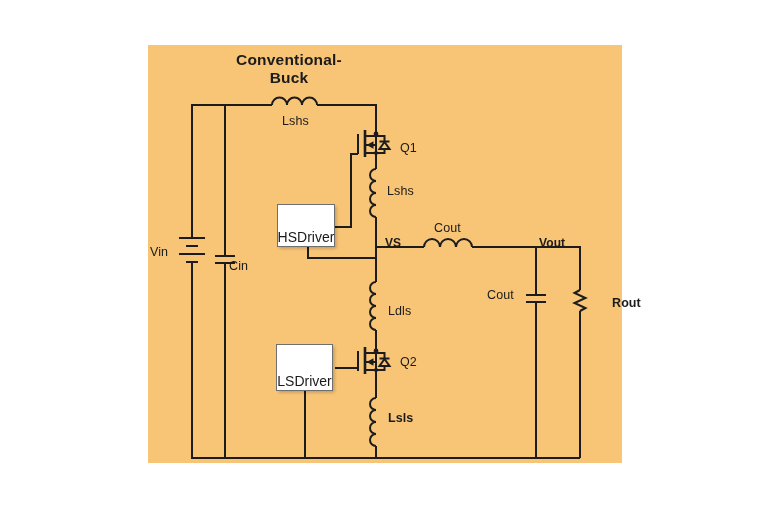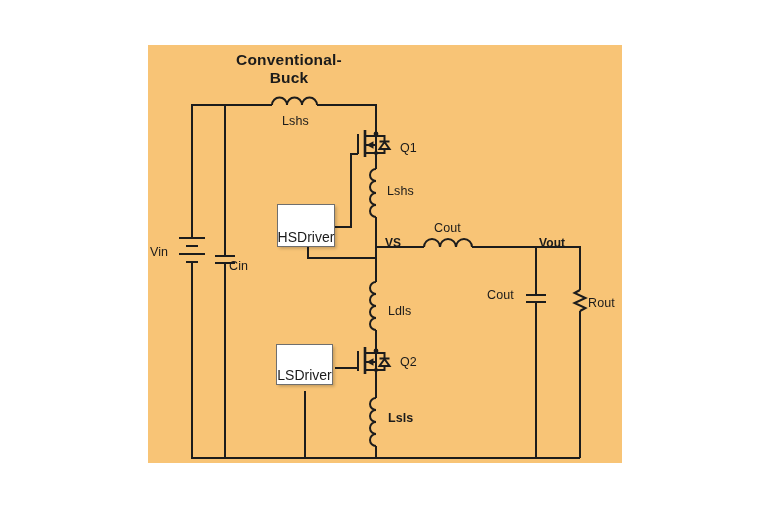--- a/index.html
+++ b/index.html
@@ -44,21 +44,21 @@
     position: absolute;
     background: var(--driver-box-bg);
     border: 1.5px solid var(--driver-box-border);
     box-shadow: 1.5px 1.5px 3px rgba(0,0,0,0.22);
     display: flex; flex-direction: row;
     align-items: flex-end; justify-content: center;
     color: var(--label-text);
     font-size: 14px; font-weight: 500; line-height: 1.3;
   }
   #hs-driver { left: 277px; top: 204px; width: 58px; height: 43px; }
-  #ls-driver { left: 276px; top: 344px; width: 57px; height: 41px; }
+  #ls-driver { left: 276px; top: 344px; width: 57px; height: 47px; }
 </style>
 </head>
 <body>
 
 <div class="stage">
 
   <div class="panel"></div>
 
   <svg class="schematic" width="767" height="512" viewBox="0 0 767 512">
 
@@ -171,18 +171,18 @@
 
   <div class="lbl" style="left:150px; top:245px;">Vin</div>
   <div class="lbl" style="left:229px; top:247px;margin-top:12px;">Cin</div>
   <div class="lbl" style="left:282px; top:114px;">Lshs</div>
   <div class="lbl" style="left:400px; top:141px;">Q1</div>
   <div class="lbl" style="left:387px; top:184px;">Lshs</div>
   <div class="lbl small" style="left:385px; top:236px;">VS</div>
   <div class="lbl" style="left:434px; top:221px;">Cout</div>
   <div class="lbl small" style="left:539px; top:236px;text-align:center;">Vout</div>
   <div class="lbl" style="left:487px; top:288px;">Cout</div>
-  <div class="lbl" style="left:588px; top:296px;">Rout</div>
+  <div class="lbl" style="left:612px; top:296px;font-weight:bold;">Rout</div>
   <div class="lbl" style="left:388px; top:304px;">Ldls</div>
   <div class="lbl" style="left:400px; top:355px;text-align:right;">Q2</div>
   <div class="lbl" style="left:388px; top:411px;font-weight:bold;">Lsls</div>
 
 </div>
 
 </body></html>

